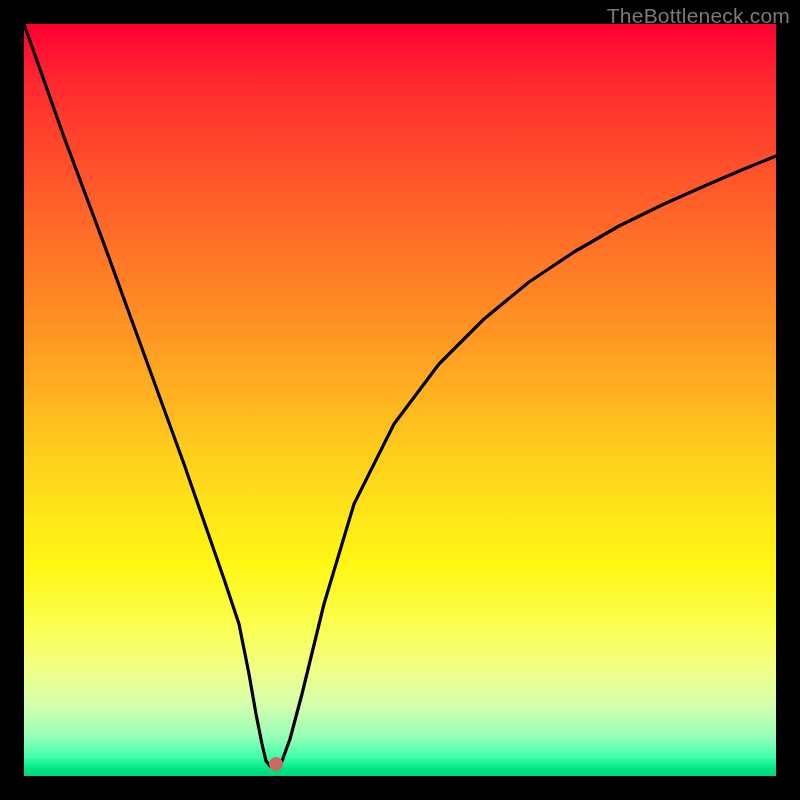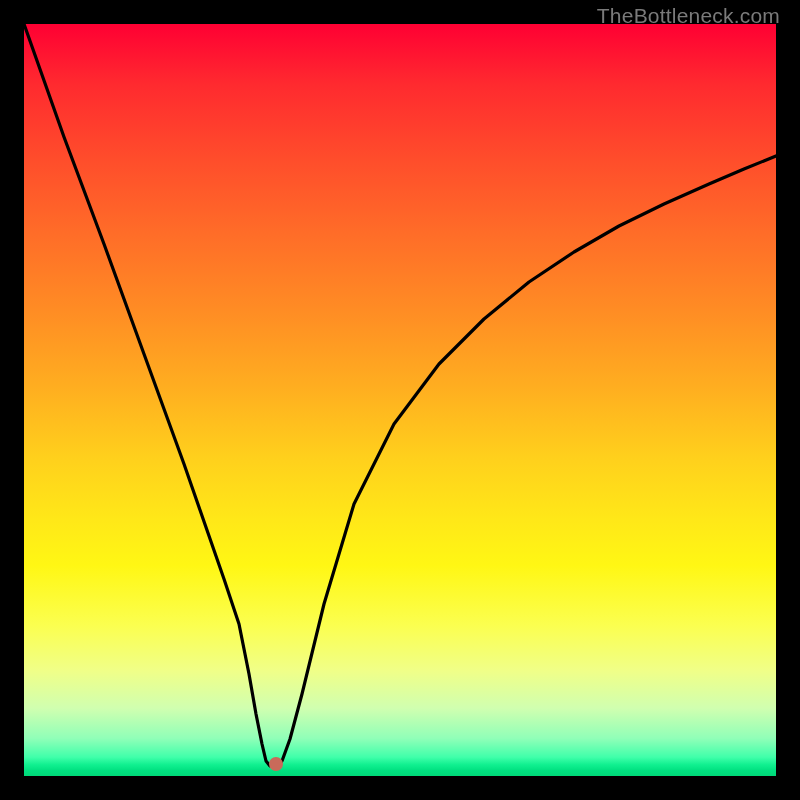--- a/index.html
+++ b/index.html
@@ -39,21 +39,21 @@
   .curve-svg {
     position: absolute;
     left: 0;
     top: 0;
     width: 100%;
     height: 100%;
   }
   .watermark {
     position: absolute;
     top: 4px;
-    right: 20px;
+    right: 10px;
     font-family: Arial, Helvetica, sans-serif;
     font-size: 21px;
     color: #7a7a7a;
     font-weight: 500;
     letter-spacing: 0.2px;
   }
   .marker-dot {
     position: absolute;
     width: 14px;
     height: 14px;

